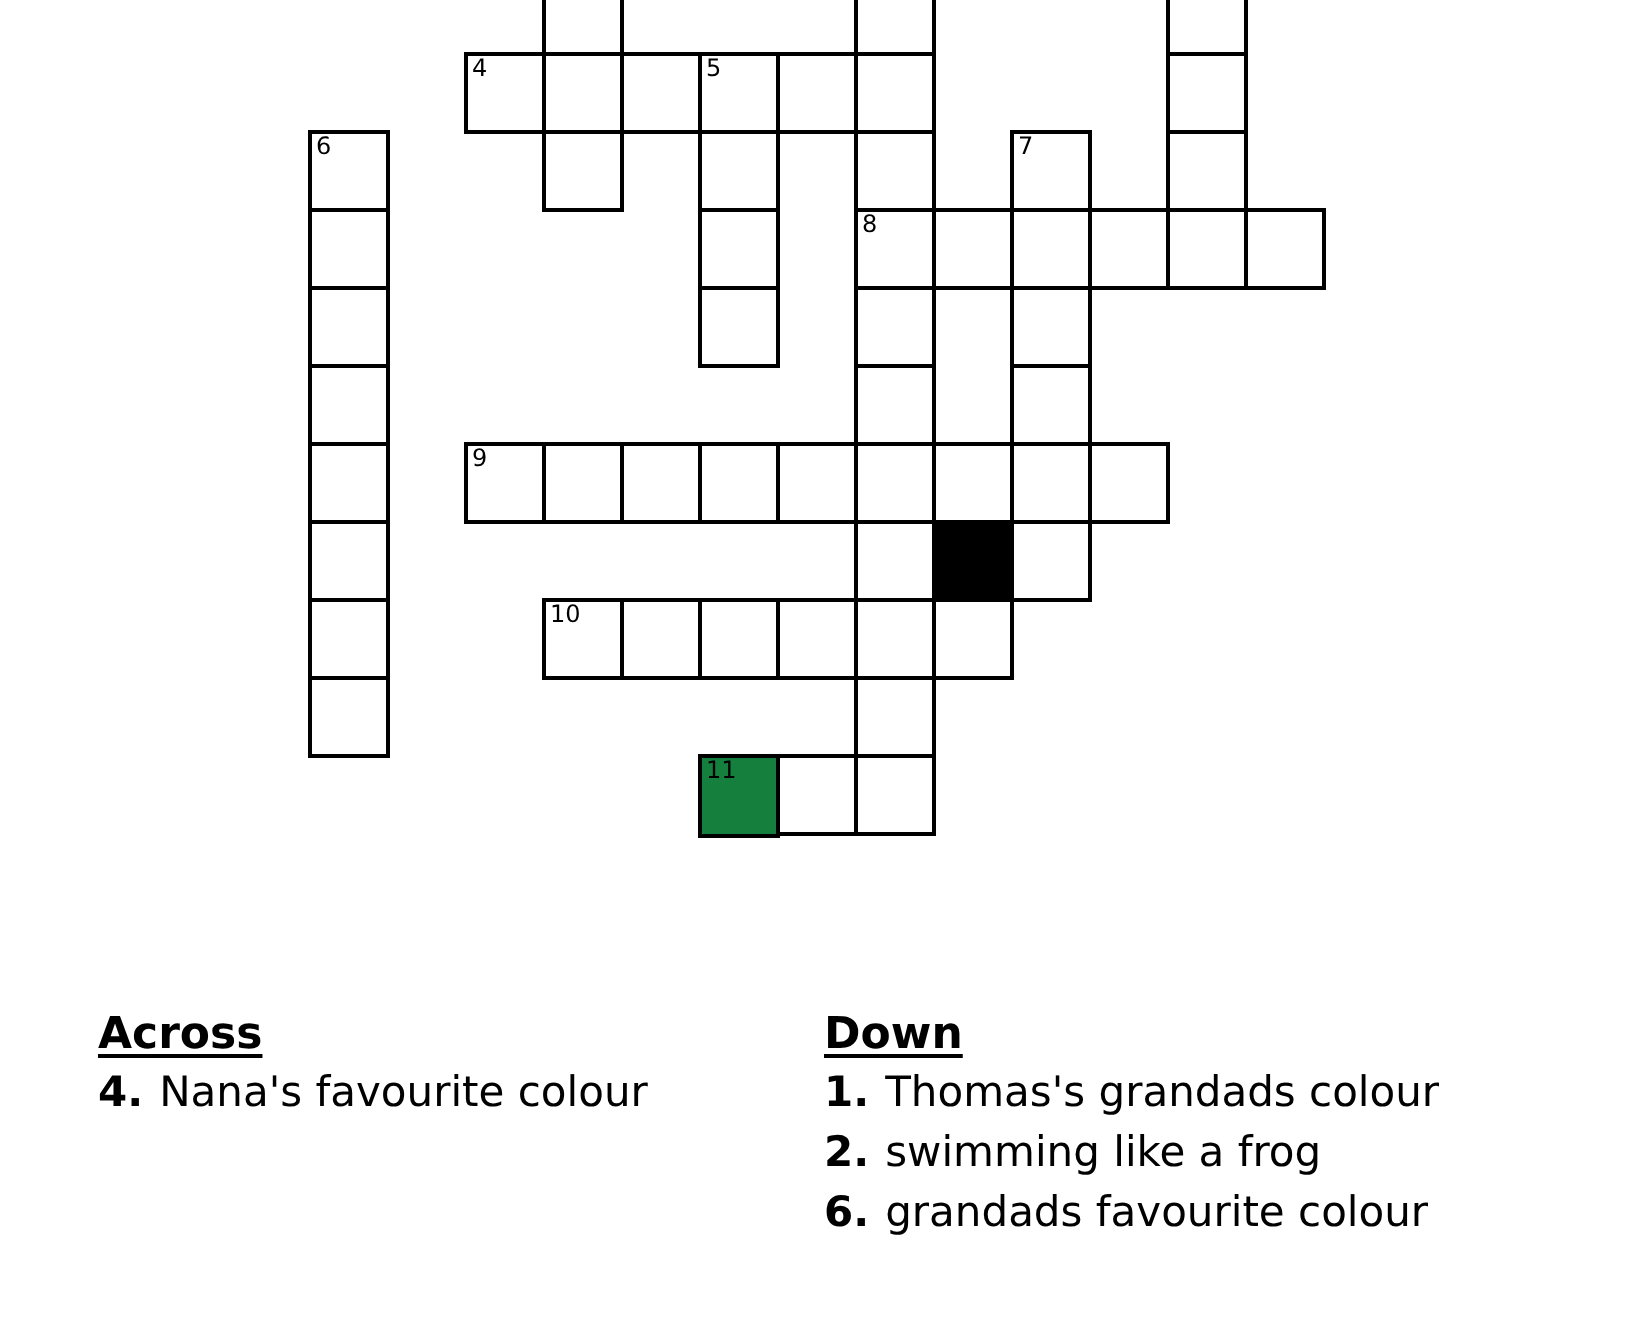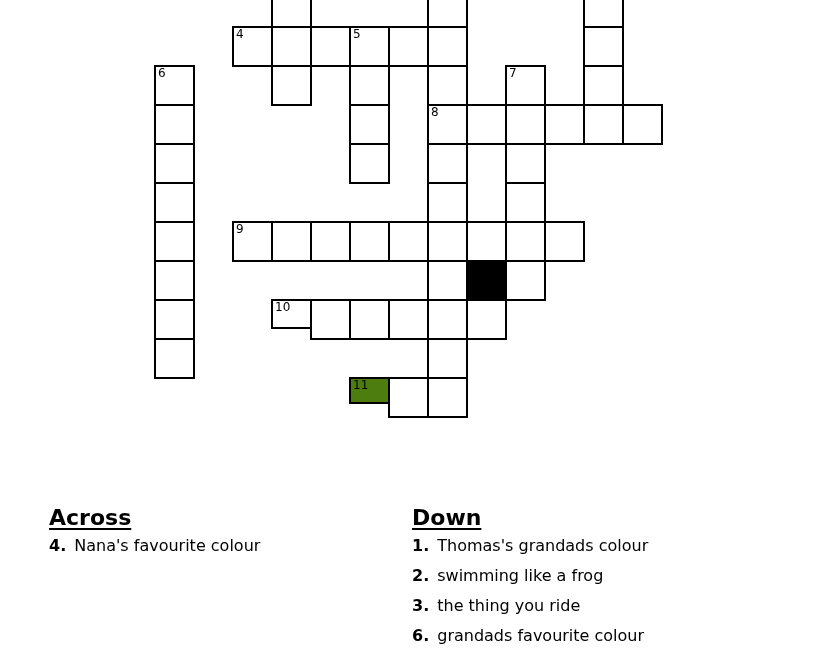--- a/index.html
+++ b/index.html
@@ -39,21 +39,21 @@
     font-weight: bold;
     text-decoration: underline;
     text-decoration-thickness: 2px;
     text-underline-offset: 3px;
     line-height: 26px;
     white-space: nowrap;
   }
   .clue-list {
     position: absolute;
     top: 26px; left: 0;
-    font-size: 16px;
+    font-size: 21px;
     line-height: 30px;
   }
   .clue-line { }
   .clue-num { font-weight: bold; margin-right: 8px; }
   .col-across { left: 49px; top: 505px; }
   .col-across .clue-list { width: 330px; }
   .col-down   { left: 412px; top: 505px; }
   .col-down .clue-list { width: 404px; }
 </style>
 </head>
@@ -113,45 +113,44 @@
     <div class="cell" style="left: 388px; top: 221px; width: 41px; height: 41px; background: rgb(255, 255, 255); border-color: rgb(0, 0, 0);"></div>
     <div class="cell" style="left: 427px; top: 221px; width: 41px; height: 41px; background: rgb(255, 255, 255); border-color: rgb(0, 0, 0);"></div>
     <div class="cell" style="left: 466px; top: 221px; width: 41px; height: 41px; background: rgb(255, 255, 255); border-color: rgb(0, 0, 0);"></div>
     <div class="cell" style="left: 505px; top: 221px; width: 41px; height: 41px; background: rgb(255, 255, 255); border-color: rgb(0, 0, 0);"></div>
     <div class="cell" style="left: 544px; top: 221px; width: 41px; height: 41px; background: rgb(255, 255, 255); border-color: rgb(0, 0, 0);"></div>
     <div class="cell" style="left: 154px; top: 260px; width: 41px; height: 41px; background: rgb(255, 255, 255); border-color: rgb(0, 0, 0);"></div>
     <div class="cell" style="left: 427px; top: 260px; width: 41px; height: 41px; background: rgb(255, 255, 255); border-color: rgb(0, 0, 0);"></div>
     <div class="cell black" style="left: 466px; top: 260px; width: 41px; height: 41px; background: rgb(0, 0, 0); border-color: rgb(0, 0, 0);"></div>
     <div class="cell" style="left: 505px; top: 260px; width: 41px; height: 41px; background: rgb(255, 255, 255); border-color: rgb(0, 0, 0);"></div>
     <div class="cell" style="left: 154px; top: 299px; width: 41px; height: 41px; background: rgb(255, 255, 255); border-color: rgb(0, 0, 0);"></div>
-    <div class="cell" style="left: 271px; top: 299px; width: 41px; height: 30px; background: rgb(255, 255, 255); border-color: rgb(0, 0, 0);">
+    <div class="cell" style="left: 271px; top: 299px; width: 41px; height: 41px; background: rgb(255, 255, 255); border-color: rgb(0, 0, 0);">
       <span class="cellnum">10</span>
     </div>
     <div class="cell" style="left: 310px; top: 299px; width: 41px; height: 41px; background: rgb(255, 255, 255); border-color: rgb(0, 0, 0);"></div>
     <div class="cell" style="left: 349px; top: 299px; width: 41px; height: 41px; background: rgb(255, 255, 255); border-color: rgb(0, 0, 0);"></div>
     <div class="cell" style="left: 388px; top: 299px; width: 41px; height: 41px; background: rgb(255, 255, 255); border-color: rgb(0, 0, 0);"></div>
     <div class="cell" style="left: 427px; top: 299px; width: 41px; height: 41px; background: rgb(255, 255, 255); border-color: rgb(0, 0, 0);"></div>
     <div class="cell" style="left: 466px; top: 299px; width: 41px; height: 41px; background: rgb(255, 255, 255); border-color: rgb(0, 0, 0);"></div>
     <div class="cell" style="left: 154px; top: 338px; width: 41px; height: 41px; background: rgb(255, 255, 255); border-color: rgb(0, 0, 0);"></div>
     <div class="cell" style="left: 427px; top: 338px; width: 41px; height: 41px; background: rgb(255, 255, 255); border-color: rgb(0, 0, 0);"></div>
-    <div class="cell" style="left: 349px; top: 377px; width: 41px; height: 27px; background: #4d7c0f; border-color: rgb(0, 0, 0);">
+    <div class="cell" style="left: 349px; top: 377px; width: 41px; height: 42px; background: #15803d; border-color: rgb(0, 0, 0);">
       <span class="cellnum">11</span>
     </div>
     <div class="cell" style="left: 388px; top: 377px; width: 41px; height: 41px; background: rgb(255, 255, 255); border-color: rgb(0, 0, 0);"></div>
     <div class="cell" style="left: 427px; top: 377px; width: 41px; height: 41px; background: rgb(255, 255, 255); border-color: rgb(0, 0, 0);"></div>
   </div>
 
 <div class="clue-col col-across">
   <div class="clue-head">Across</div>
   <div class="clue-list">
       <div class="clue-line"><span class="clue-num">4.</span><span>Nana's favourite colour</span></div>
     </div>
 </div>
 
 <div class="clue-col col-down">
   <div class="clue-head">Down</div>
   <div class="clue-list">
       <div class="clue-line"><span class="clue-num">1.</span><span>Thomas's grandads colour</span></div>
       <div class="clue-line"><span class="clue-num">2.</span><span>swimming like a frog</span></div>
-      <div class="clue-line"><span class="clue-num">3.</span><span>the thing you ride</span></div>
       <div class="clue-line"><span class="clue-num">6.</span><span>grandads favourite colour</span></div>
     </div>
 </div>
 
 </body></html>

